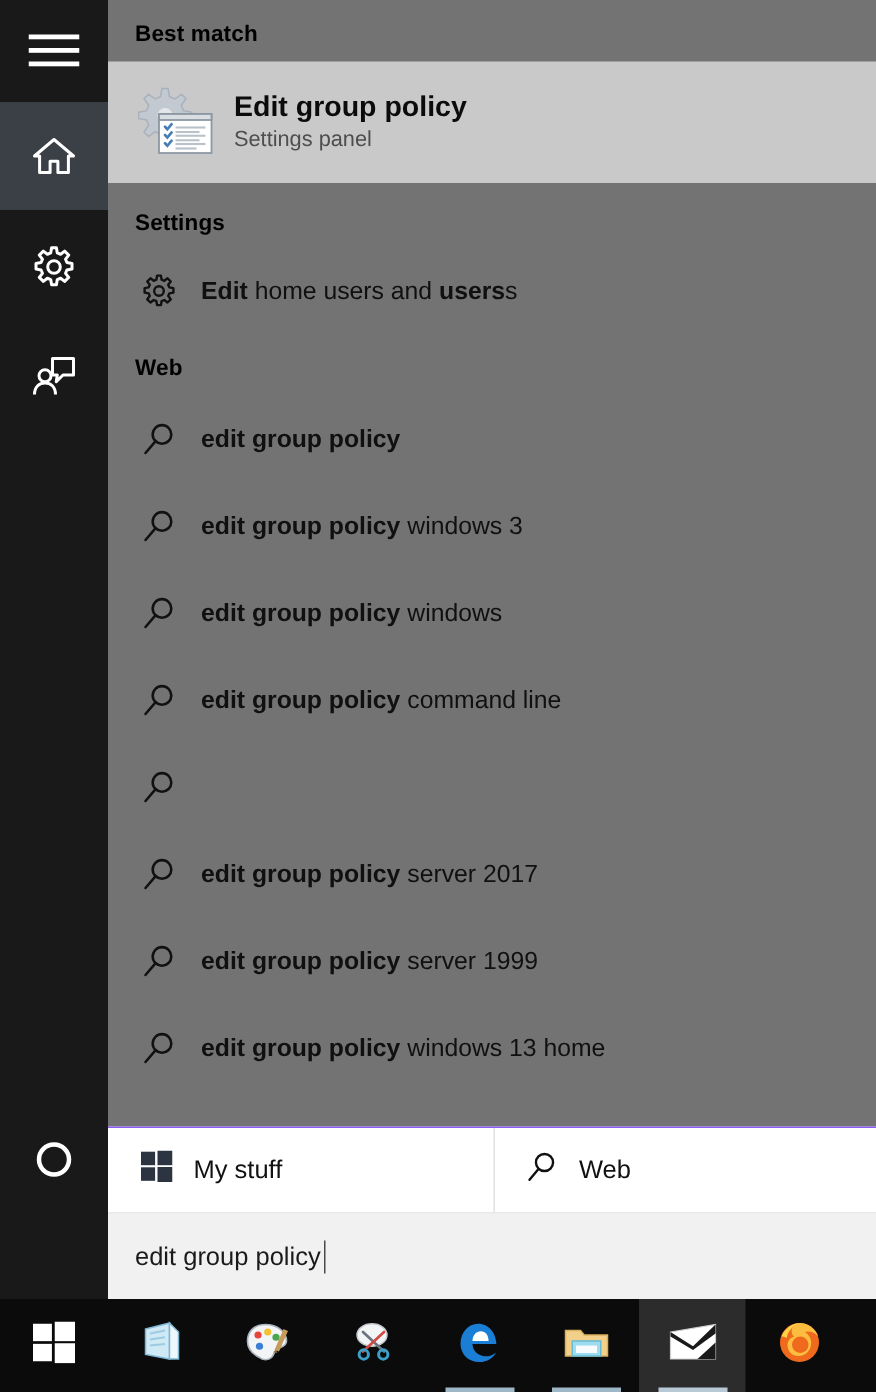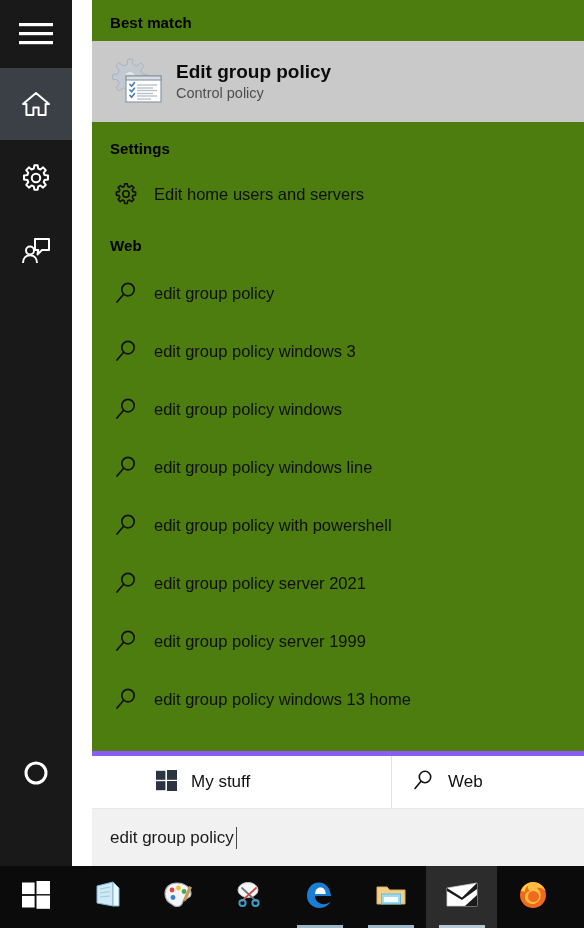--- a/index.html
+++ b/index.html
@@ -42,24 +42,23 @@
   #rail-gear  { position: absolute; top: 142px; left: 0; height: 72px; }
   #rail-feedback { position: absolute; top: 215px; left: 0; height: 72px; }
   #rail-cortana  { position: absolute; top: 737px; left: 0; height: 72px; }
   .rail-btn svg { display: block; }
 
   
   #results {
     flex: 1 1 auto;
     height: 866px;
     position: relative;
-    background: #4d7c0f;
+    background: #737373;
     display: flex;
     flex-direction: column;
-    margin-left: 20px;
   }
   #scroll-area {
     flex: 1 1 auto;
     overflow: hidden;
     position: relative;
   }
 
   .group-header {
     font-size: 15px;
     font-weight: bold;
@@ -104,33 +103,32 @@
   }
   .result-row .row-icon {
     width: 30px; flex: 0 0 30px;
     display: flex; align-items: center; justify-content: flex-start;
   }
   .row-label {
     font-size: 16.5px; color: #101010;
     margin-left: 10px;
     white-space: nowrap;
   }
-  .row-label b { font-weight: normal; }
+  .row-label b { font-weight: bold; }
   .row-label span.plain { font-weight: normal; }
 
   .web-row { height: 58px; }
   .web-row .row-label { font-size: 16.5px; }
 
   
   #tabs {
     flex: 0 0 57px;
     display: flex;
-    border-top: 5px solid #8b5cf6;
+    border-top: 1px solid #8b5cf6;
     background: #ffffff;
-    padding-left: 42px;
   }
   .tab {
     display: flex; align-items: center;
     height: 100%;
     cursor: default;
     background: #ffffff;
   }
   #tab-mystuff { width: 258px; padding-left: 22px; border-right: 1px solid #e0e0e0; }
   #tab-web { flex: 1 1 auto; padding-left: 20px; }
   .tab-label { font-size: 17px; color: #111; margin-left: 14px; }
@@ -267,37 +265,37 @@
                 <path d="M25 32 L41 32"></path>
                 <path d="M25 34.5 L45 34.5"></path>
                 <path d="M25 37.5 L41 37.5"></path>
                 <path d="M25 40 L45 40"></path>
                 <path d="M25 43 L39 43"></path>
               </g>
             </svg>
           </div>
           <div id="best-text">
             <div id="best-title">Edit group policy</div>
-            <div id="best-sub">Control policy</div>
+            <div id="best-sub">Settings panel</div>
           </div>
         </div>
 
         <div class="group-header" id="hdr-settings">Settings</div>
 
         <div id="settings-list">
             <div class="result-row">
               <span class="row-icon">
                 <svg width="24" height="24" viewBox="0 0 30 30">
   <g fill="none" stroke="#111" stroke-width="2">
     <circle cx="15" cy="15" r="4"></circle>
     <path d="M15 2.2 L16.6 2.2 L17.2 5.6 L19.4 6.5 L22.1 4.4 L24.8 7.1 L22.7 9.8 L23.6 12 L27 12.6 L27 16.4 L23.6 17 L22.7 19.2 L24.8 21.9 L22.1 24.6 L19.4 22.5 L17.2 23.4 L16.6 26.8 L13.4 26.8 L12.8 23.4 L10.6 22.5 L7.9 24.6 L5.2 21.9 L7.3 19.2 L6.4 17 L3 16.4 L3 12.6 L6.4 12 L7.3 9.8 L5.2 7.1 L7.9 4.4 L10.6 6.5 L12.8 5.6 L13.4 2.2 Z" stroke-linejoin="round"></path>
   </g>
                 </svg>
               </span>
-              <span class="row-label"><b>Edit</b><span class="plain"> home users and </span><b>server</b><span class="plain">s</span></span>
+              <span class="row-label"><b>Edit</b><span class="plain"> home users and </span><b>users</b><span class="plain">s</span></span>
             </div>
           </div>
 
         <div class="group-header" id="hdr-web">Web</div>
 
         <div id="web-list">
             <div class="result-row web-row">
               <span class="row-icon">
                 <svg width="24" height="24" viewBox="0 0 24 24">
   <circle cx="14" cy="8.6" r="6.2" fill="none" stroke="#111" stroke-width="1.7"></circle>
@@ -324,39 +322,38 @@
               </span>
               <span class="row-label"><b>edit group policy</b><span class="plain"> windows</span></span>
             </div>
             <div class="result-row web-row">
               <span class="row-icon">
                 <svg width="24" height="24" viewBox="0 0 24 24">
   <circle cx="14" cy="8.6" r="6.2" fill="none" stroke="#111" stroke-width="1.7"></circle>
   <path d="M9.6 13.3 L3 21" stroke="#111" stroke-width="1.7" stroke-linecap="round"></path>
                 </svg>
               </span>
-              <span class="row-label"><b>edit group policy</b><span class="plain"> windows line</span></span>
-            </div>
-            <div class="result-row web-row">
-              <span class="row-icon">
-                <svg width="24" height="24" viewBox="0 0 24 24">
-  <circle cx="14" cy="8.6" r="6.2" fill="none" stroke="#111" stroke-width="1.7"></circle>
-  <path d="M9.6 13.3 L3 21" stroke="#111" stroke-width="1.7" stroke-linecap="round"></path>
-                </svg>
-              </span>
-              <span class="row-label"><b>edit group policy</b><span class="plain"> with powershell</span></span>
-            </div>
-            <div class="result-row web-row">
-              <span class="row-icon">
-                <svg width="24" height="24" viewBox="0 0 24 24">
-  <circle cx="14" cy="8.6" r="6.2" fill="none" stroke="#111" stroke-width="1.7"></circle>
-  <path d="M9.6 13.3 L3 21" stroke="#111" stroke-width="1.7" stroke-linecap="round"></path>
-                </svg>
-              </span>
-              <span class="row-label"><b>edit group policy</b><span class="plain"> server 2021</span></span>
+              <span class="row-label"><b>edit group policy</b><span class="plain"> command line</span></span>
+            </div>
+            <div class="result-row web-row">
+              <span class="row-icon">
+                <svg width="24" height="24" viewBox="0 0 24 24">
+  <circle cx="14" cy="8.6" r="6.2" fill="none" stroke="#111" stroke-width="1.7"></circle>
+  <path d="M9.6 13.3 L3 21" stroke="#111" stroke-width="1.7" stroke-linecap="round"></path>
+                </svg>
+              </span>
+            </div>
+            <div class="result-row web-row">
+              <span class="row-icon">
+                <svg width="24" height="24" viewBox="0 0 24 24">
+  <circle cx="14" cy="8.6" r="6.2" fill="none" stroke="#111" stroke-width="1.7"></circle>
+  <path d="M9.6 13.3 L3 21" stroke="#111" stroke-width="1.7" stroke-linecap="round"></path>
+                </svg>
+              </span>
+              <span class="row-label"><b>edit group policy</b><span class="plain"> server 2017</span></span>
             </div>
             <div class="result-row web-row">
               <span class="row-icon">
                 <svg width="24" height="24" viewBox="0 0 24 24">
   <circle cx="14" cy="8.6" r="6.2" fill="none" stroke="#111" stroke-width="1.7"></circle>
   <path d="M9.6 13.3 L3 21" stroke="#111" stroke-width="1.7" stroke-linecap="round"></path>
                 </svg>
               </span>
               <span class="row-label"><b>edit group policy</b><span class="plain"> server 1999</span></span>
             </div>

